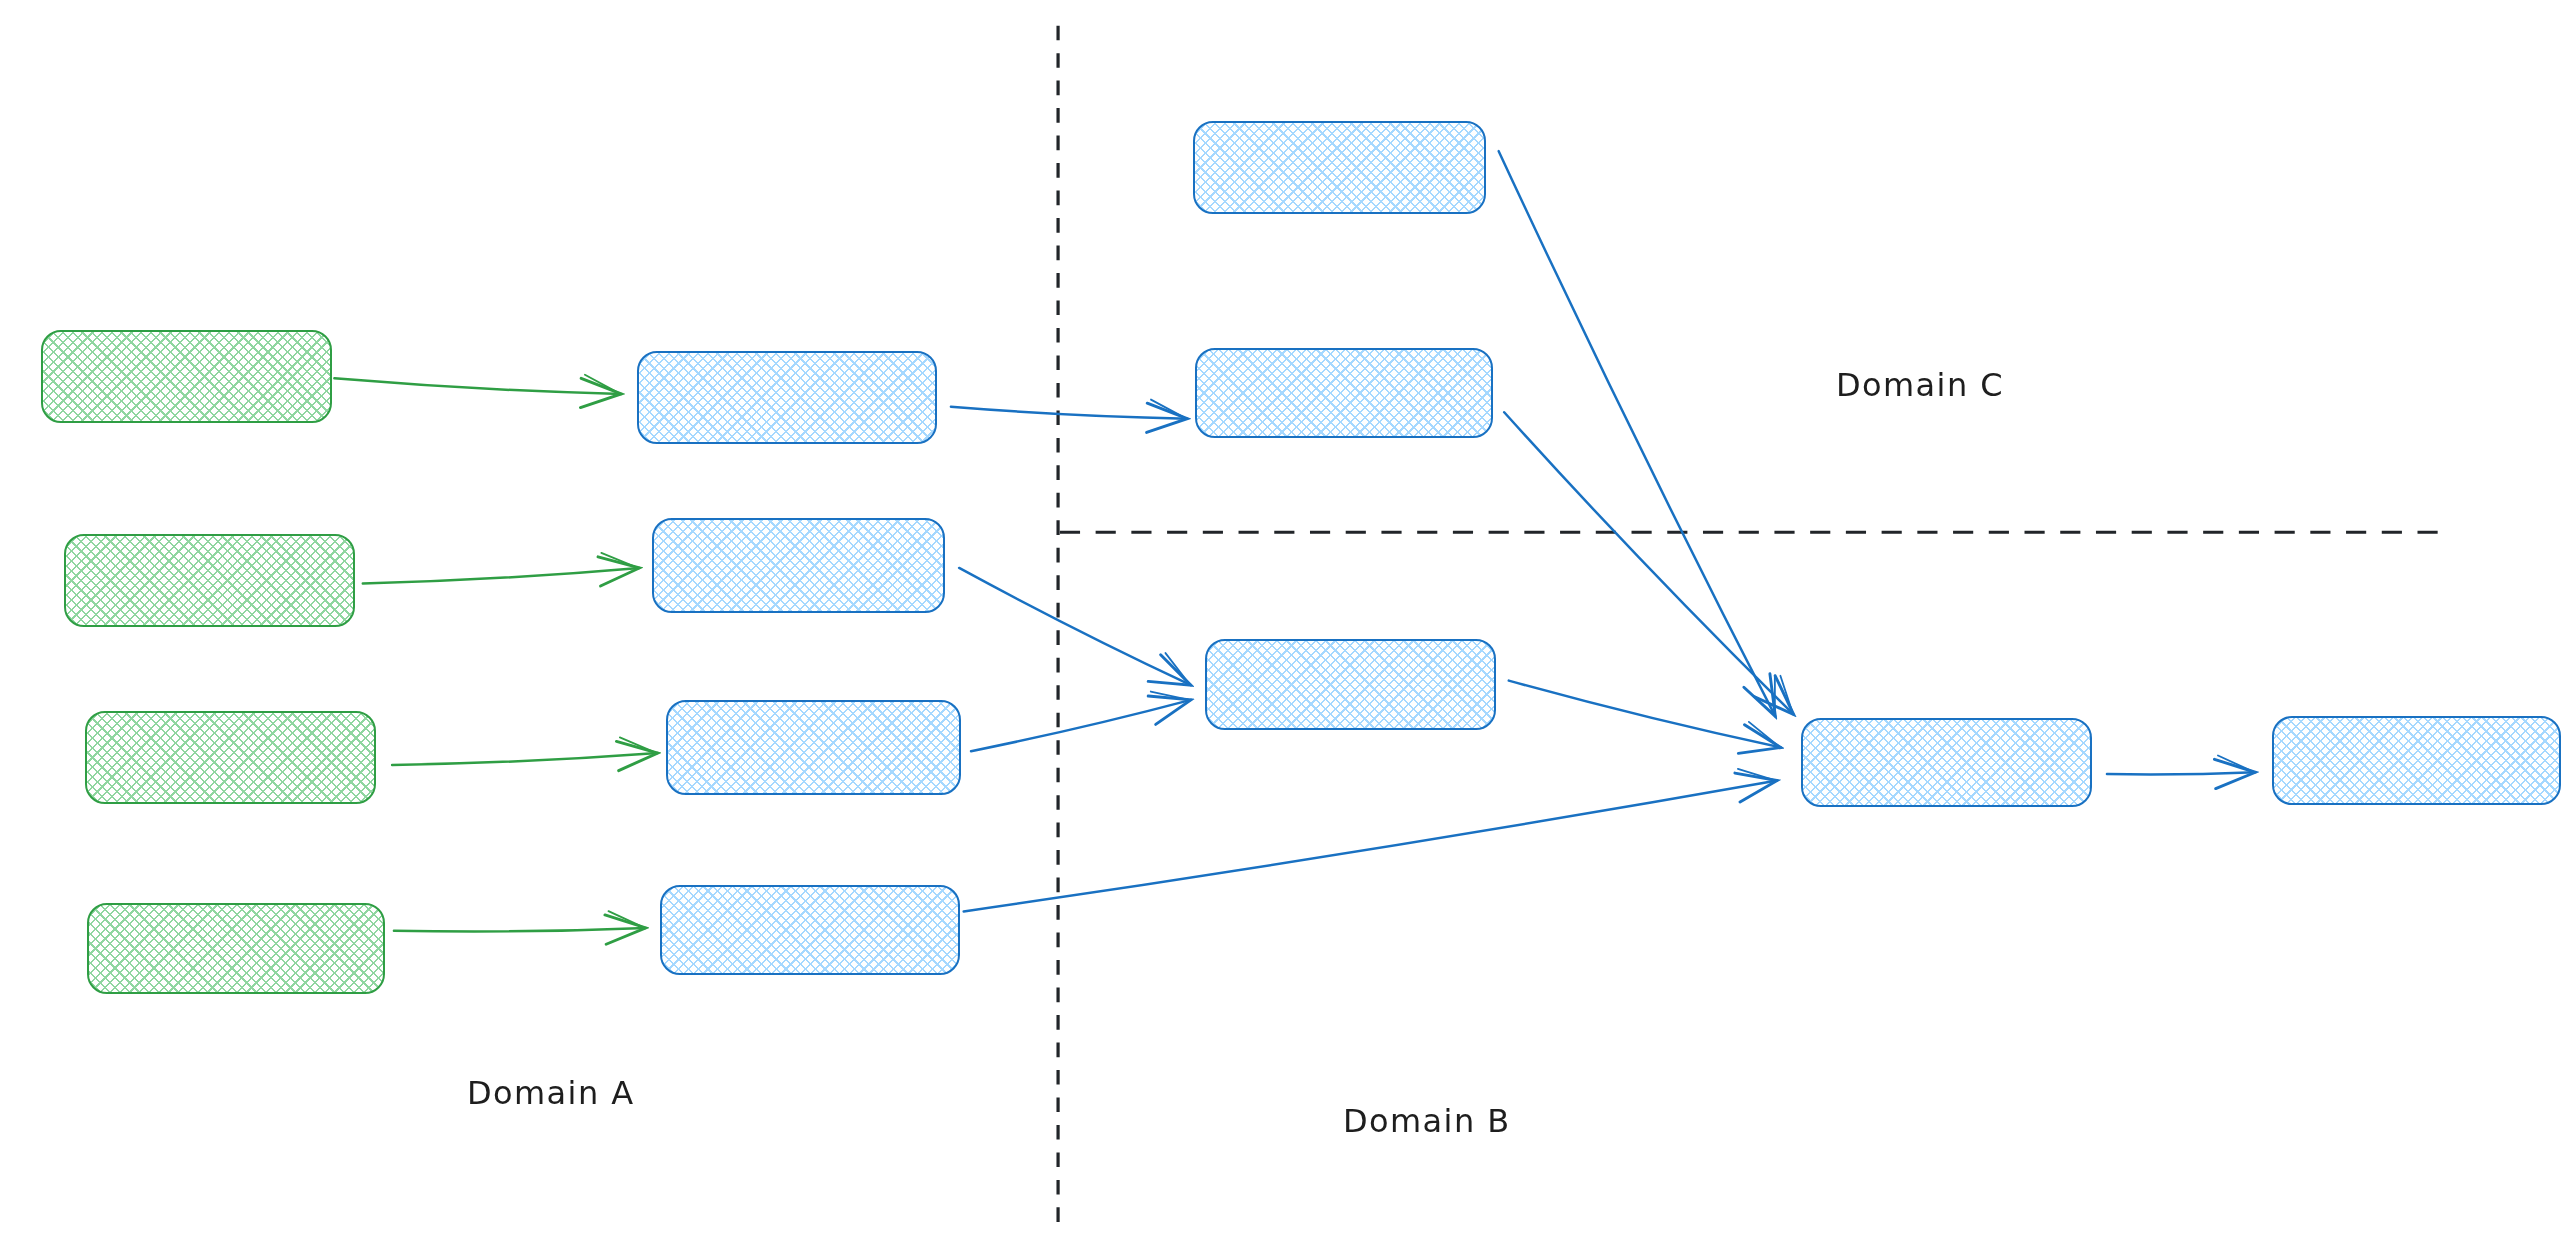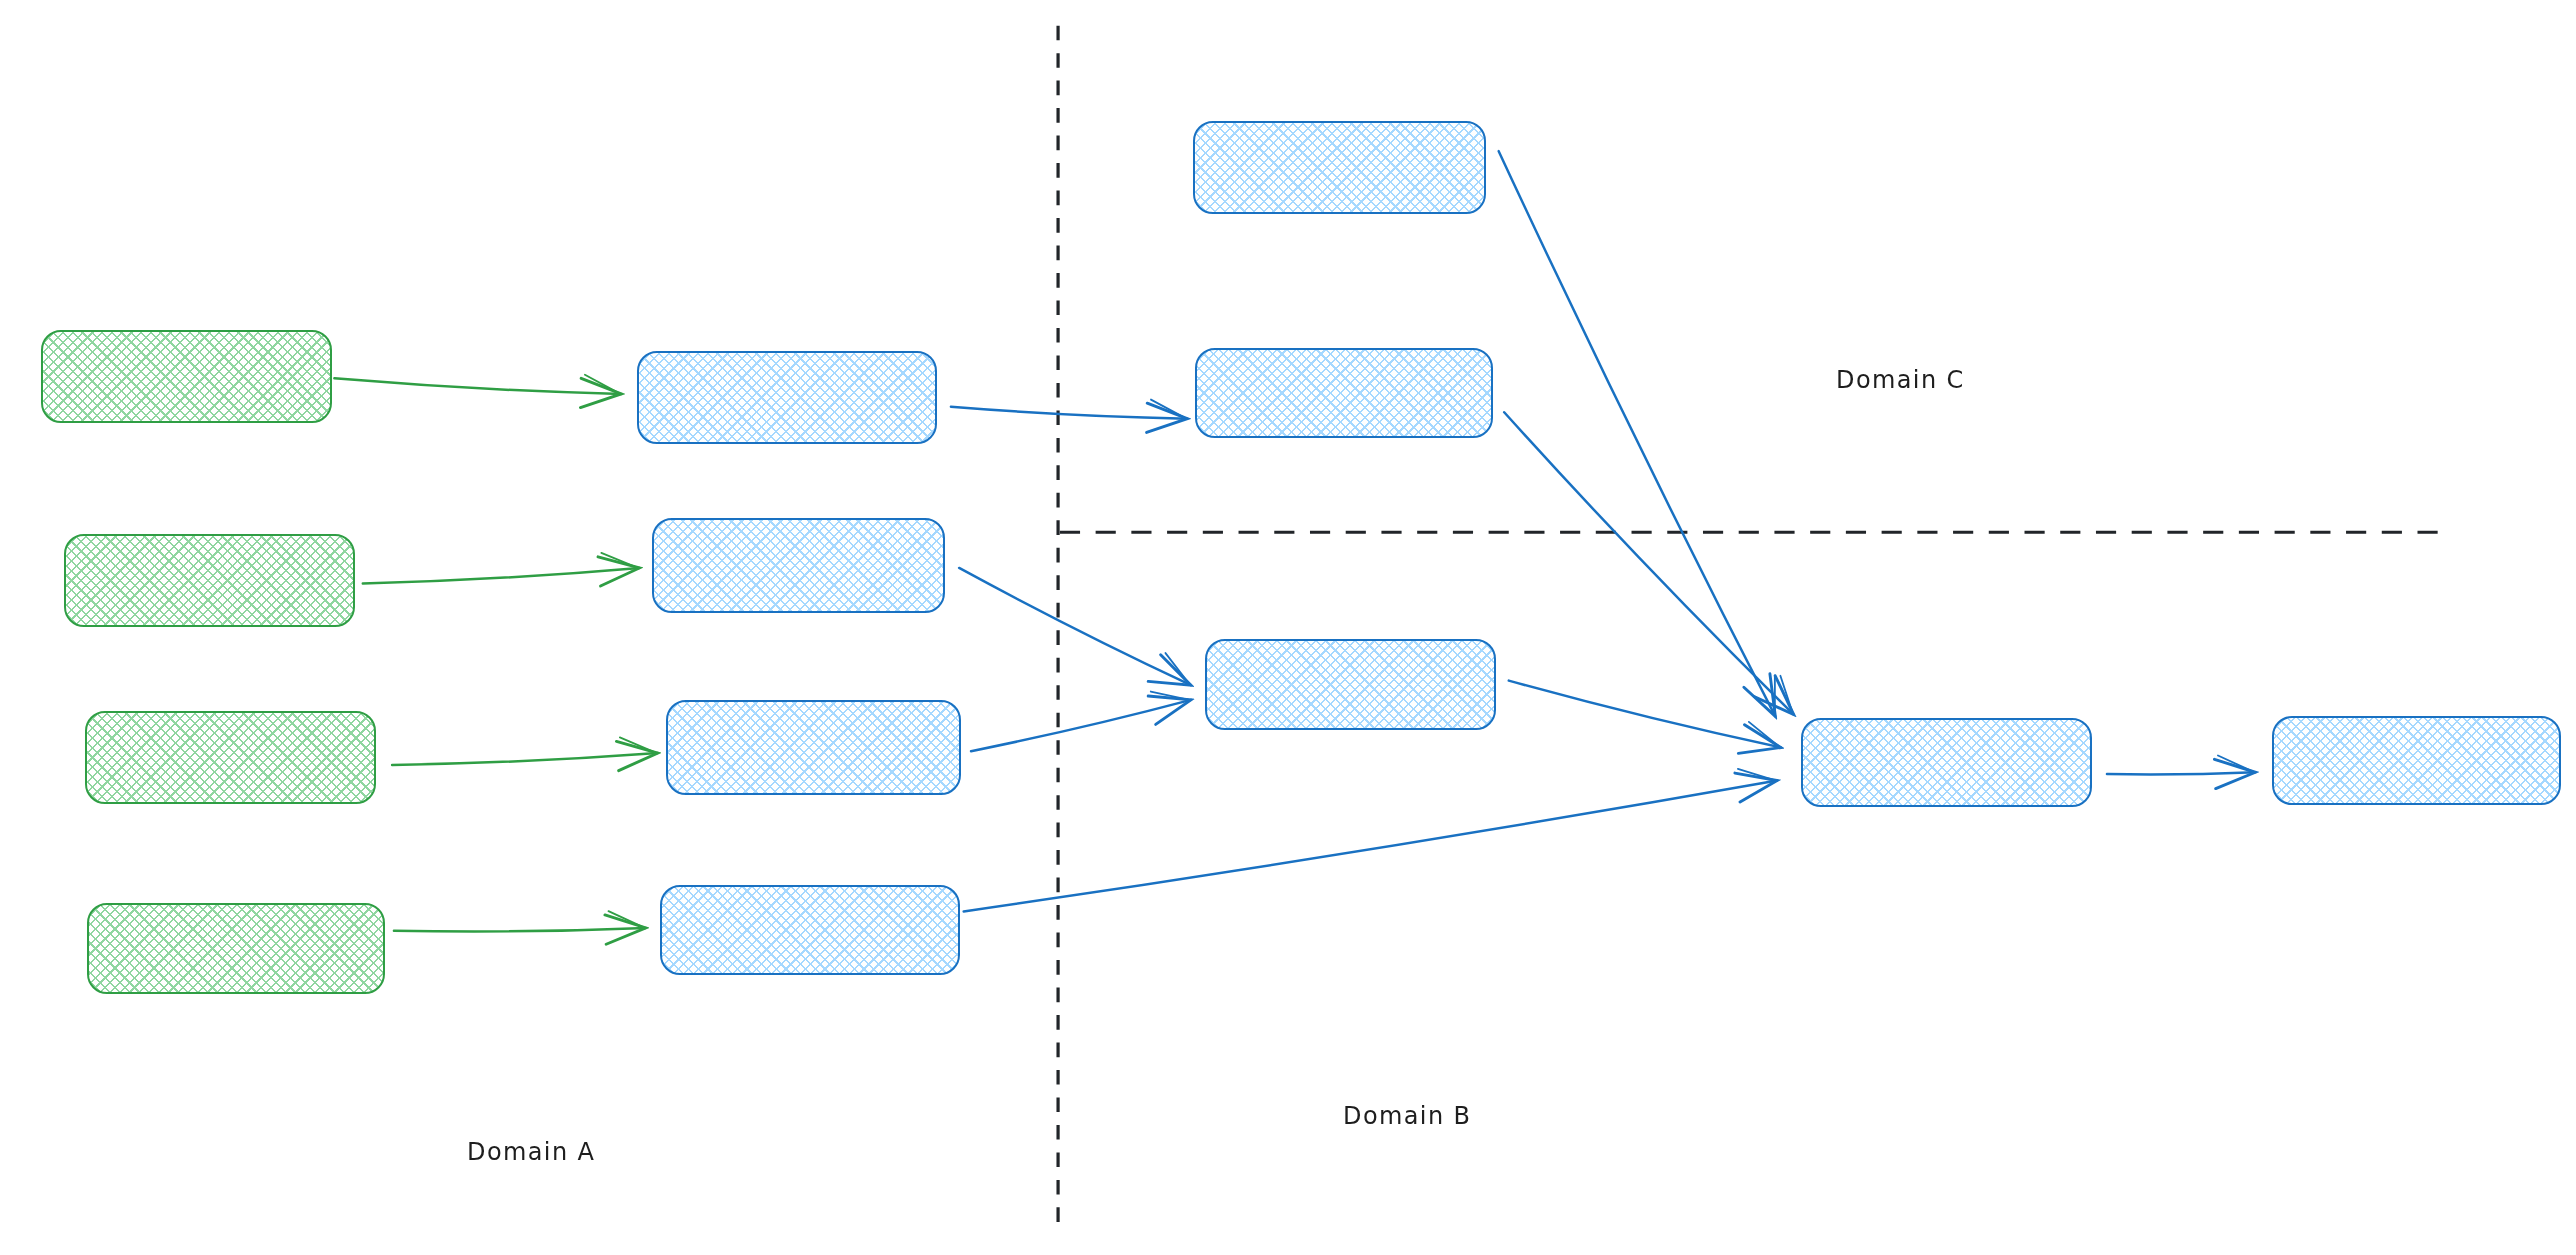--- a/index.html
+++ b/index.html
@@ -24,27 +24,27 @@
   }
   .node {
     position: absolute;
     box-sizing: border-box;
     border: 2.7px solid;
     border-radius: 20px;
     background-color: #ffffff;
   }
   .domain-label {
     position: absolute;
-    font-size: 24px;
+    font-size: 32px;
     font-weight: 500;
     letter-spacing: 1.4px;
     color: #1e1e1e;
     white-space: nowrap;
   }
-  .label-a { left: 467px;  top: 1138px; }
+  .label-a { left: 467px;  top: 1074px; }
   .label-b { left: 1343px; top: 1102px; }
   .label-c { left: 1836px; top: 366px;  }
 </style>
 </head>
 <body>
 
 <div id="canvas">
 
   <svg id="edges" xmlns="http://www.w3.org/2000/svg" viewBox="0 0 2812 1370" width="2576" height="1255">
     <defs>

